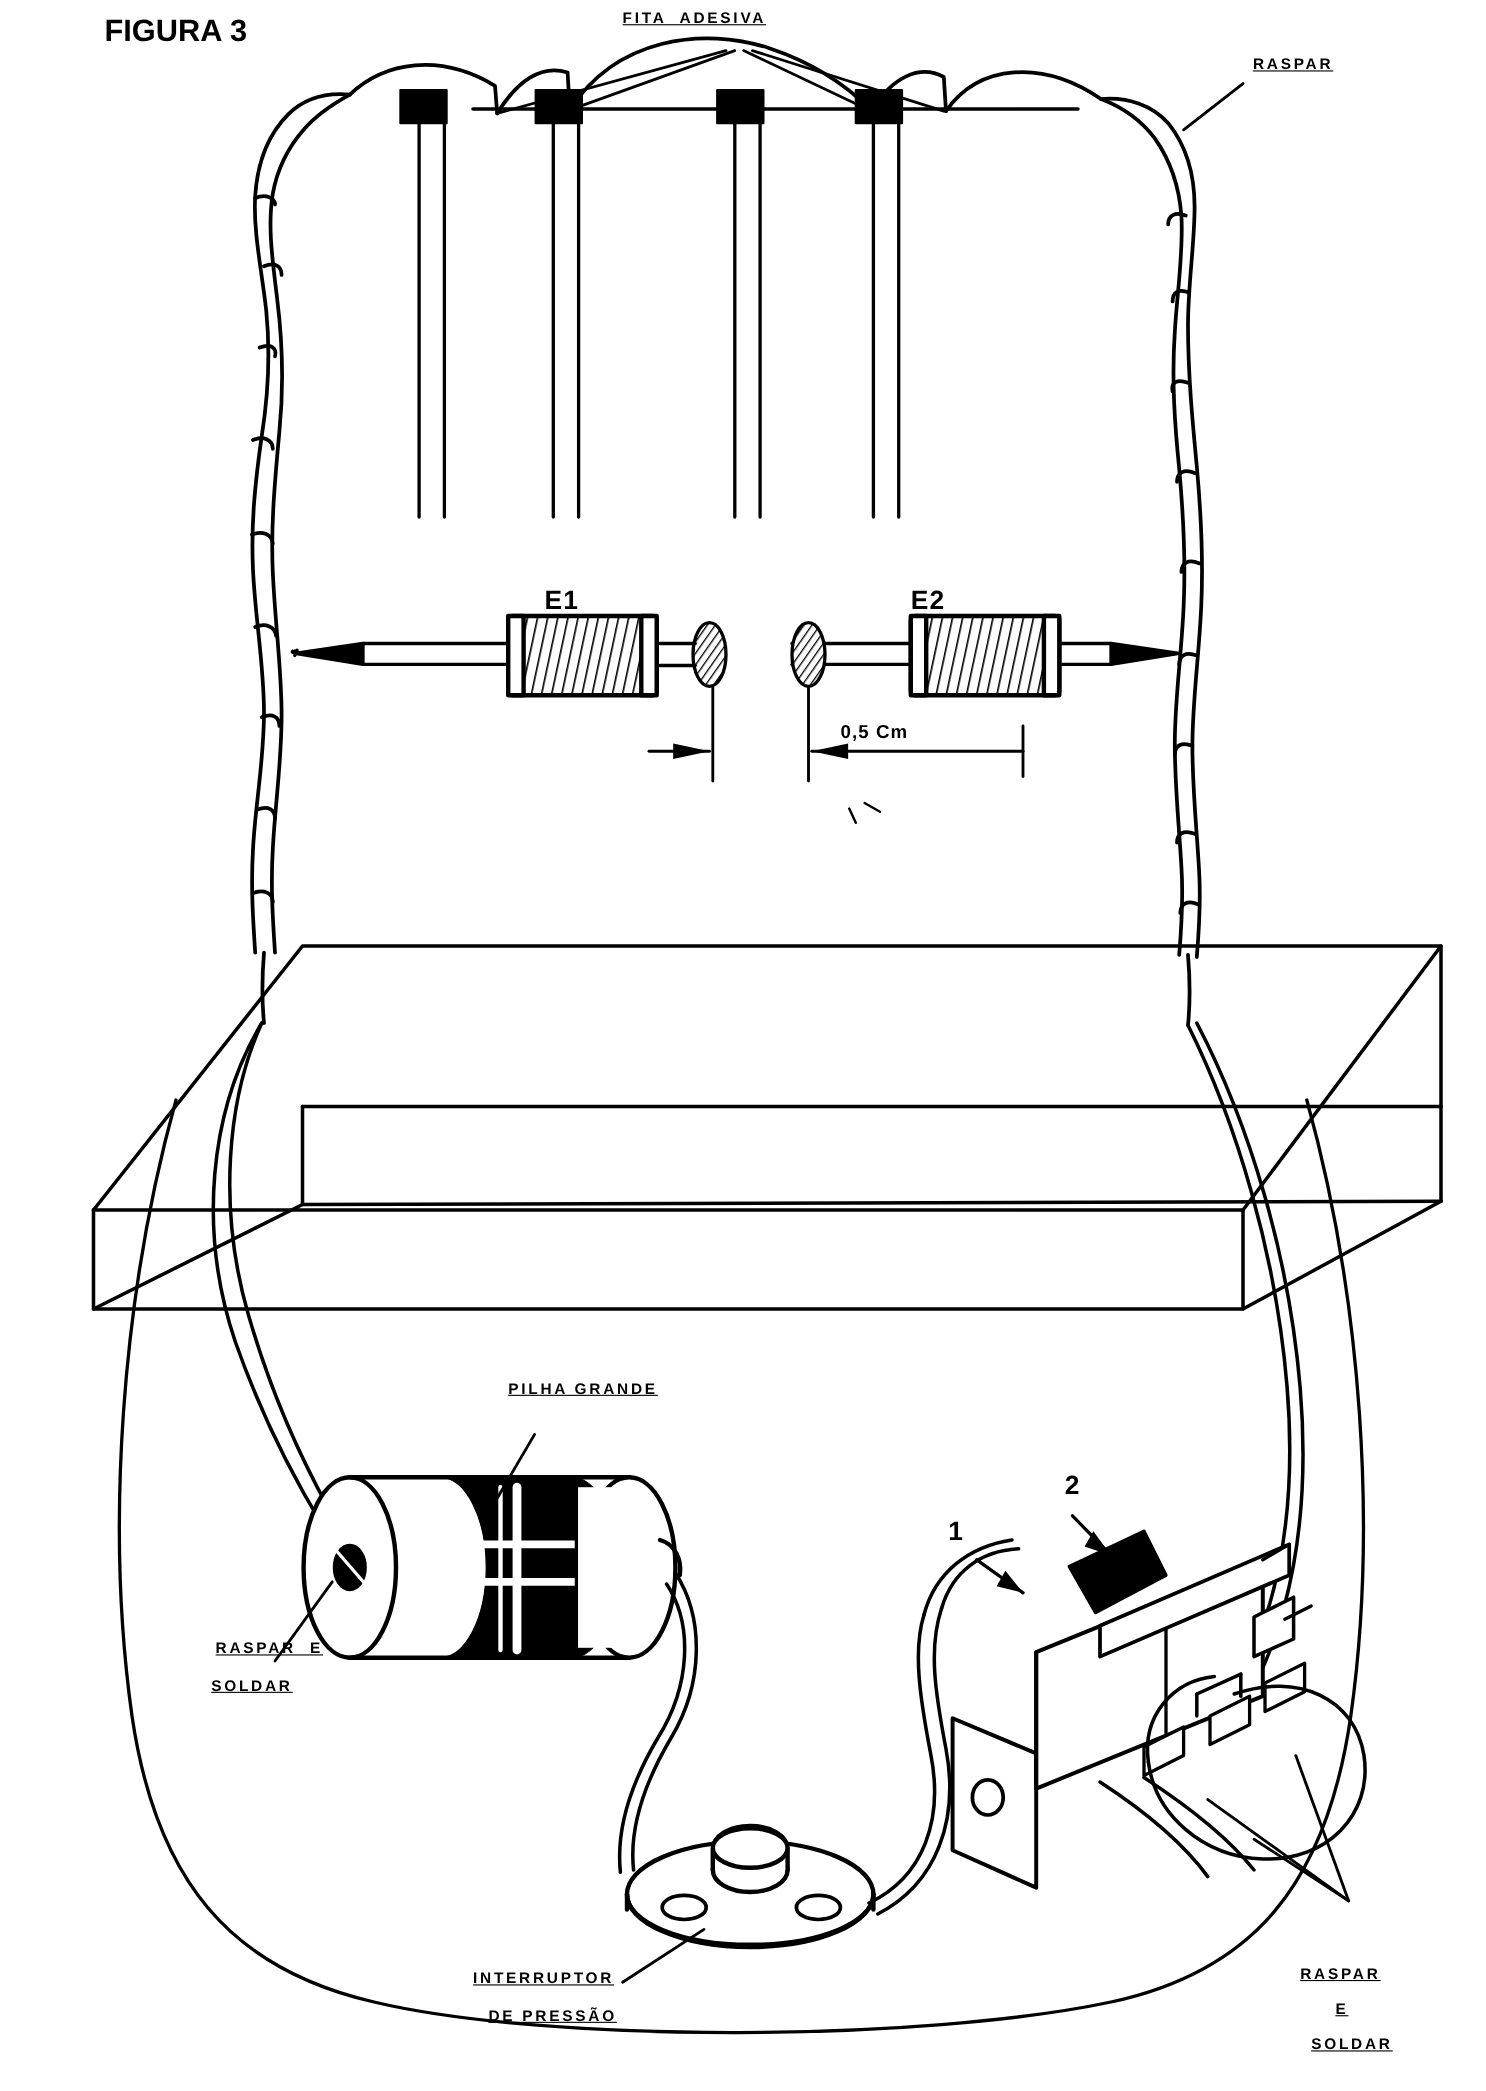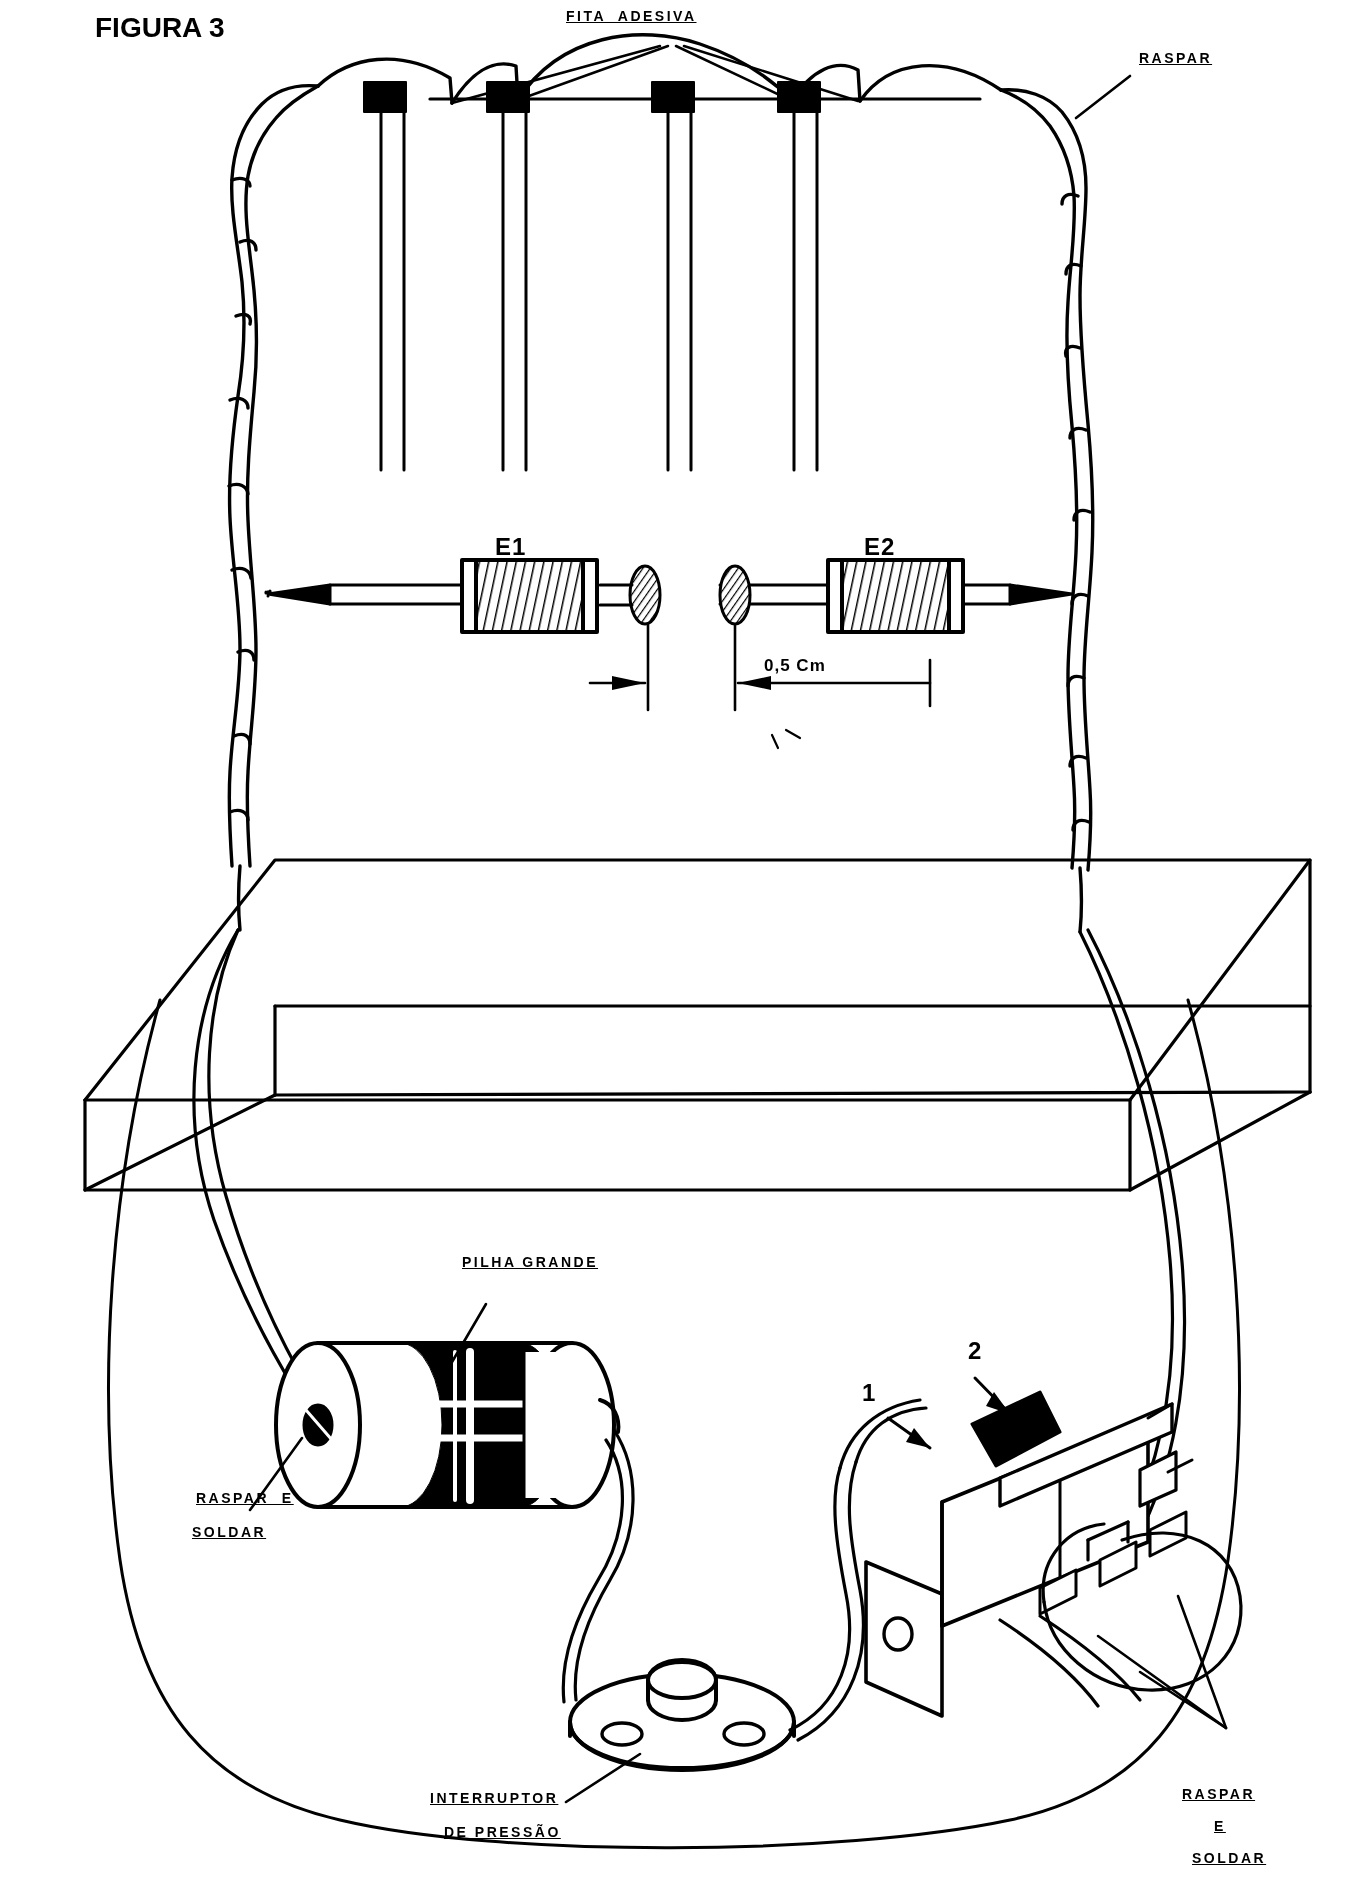--- a/index.html
+++ b/index.html
@@ -351,21 +351,21 @@
   </svg>
 
   <div class="lbl figtitle" style="left:95px; top:10px;">FIGURA 3</div>
 
   <div class="lbl cap" style="left:566px; top:8px;">FITA  ADESIVA</div>
 
   <div class="lbl cap" style="left:1139px; top:50px;">RASPAR</div>
 
   <div class="lbl coil-lbl" style="left:495px; top:532px;">E1</div>
 
-  <div class="lbl coil-lbl" style="left:864px; top:532px;">E2</div>
+  <div class="lbl coil-lbl" style="left:828px; top:532px;">E2</div>
 
   <div class="lbl dim-lbl" style="left:764px; top:655px;">0,5 Cm</div>
 
   <div class="lbl cap" style="left:462px; top:1254px;">PILHA GRANDE</div>
 
   <div class="lbl cap" style="left:168px; top:1490px;margin-left:28px;">RASPAR  E</div>
   <div class="lbl cap" style="left:192px; top:1524px;">SOLDAR</div>
 
   <div class="lbl cap" style="left:430px; top:1790px;">INTERRUPTOR</div>
   <div class="lbl cap" style="left:444px; top:1824px;">DE PRESSÃO</div>

